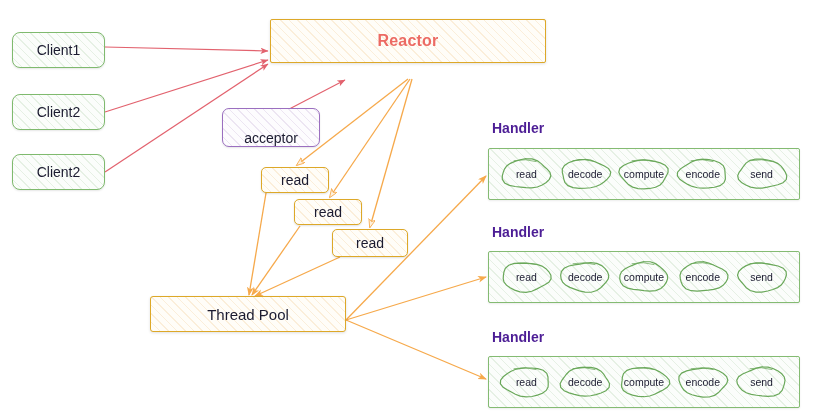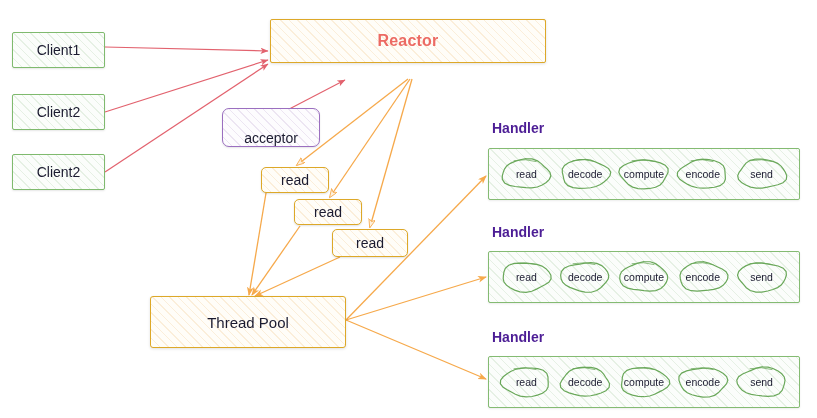--- a/index.html
+++ b/index.html
@@ -61,21 +61,21 @@
       45deg,
       rgba(150, 110, 180, 0.16) 0px,
       rgba(150, 110, 180, 0.16) 1px,
       rgba(255,255,255,0) 1px,
       rgba(255,255,255,0) 6px
     );
   }
 
   .client-box {
     border: 1.6px solid #7fba6e;
-    border-radius: 2px;
+    border-radius: 8px;
     font-size: 14px;
     color: #1b1b30;
     box-shadow: 0 1px 2px rgba(0,0,0,0.10);
   }
   .reactor-box {
     border: 1.8px solid #dda828;
     border-radius: 2px;
     box-shadow: 0 1px 3px rgba(0,0,0,0.12);
   }
   .reactor-label {
@@ -199,21 +199,21 @@
   <div class="node read-box hatch-orange" style="left: 261px; top: 167px; width: 68px; height: 26px;">
     <span>read</span>
   </div>
   <div class="node read-box hatch-orange" style="left: 294px; top: 199px; width: 68px; height: 26px;">
     <span>read</span>
   </div>
   <div class="node read-box hatch-orange" style="left: 332px; top: 229px; width: 76px; height: 28px;">
     <span>read</span>
   </div>
 
-  <div class="node pool-box hatch-orange" style="left: 150px; top: 296px; width: 196px; height: 52px;">
+  <div class="node pool-box hatch-orange" style="left: 150px; top: 296px; width: 196px; height: 36px;">
     <span>Thread Pool</span>
   </div>
 
   <div id="handler-group">
       <div class="handler-label" style="left: 492px; top: 120px;">Handler</div>
       <div class="node handler-box hatch-green" style="left: 488px; top: 148px; width: 312px; height: 52px;">
         <div class="stage">
           <span class="ellipse">
             <svg viewBox="0 0 54 34" preserveAspectRatio="none">
               <path d="M27.00,1.70 L33.14,1.95 L38.45,3.82 L42.20,6.64 L45.11,9.45 L48.19,12.15 L50.95,15.24 L51.88,18.83 L50.37,22.36 L47.22,25.43 L43.19,28.04 L38.30,30.01 L32.67,30.89 L27.00,30.70 L21.65,30.10 L16.14,29.50 L10.37,28.34 L5.61,25.92 L3.31,22.43 L3.30,18.74 L4.23,15.33 L5.49,12.07 L7.71,8.96 L11.36,6.33 L15.99,4.33 L21.18,2.74 L27.00,1.70 " fill="none" stroke="#6aa85a" stroke-width="1.2" stroke-linecap="round"></path>

